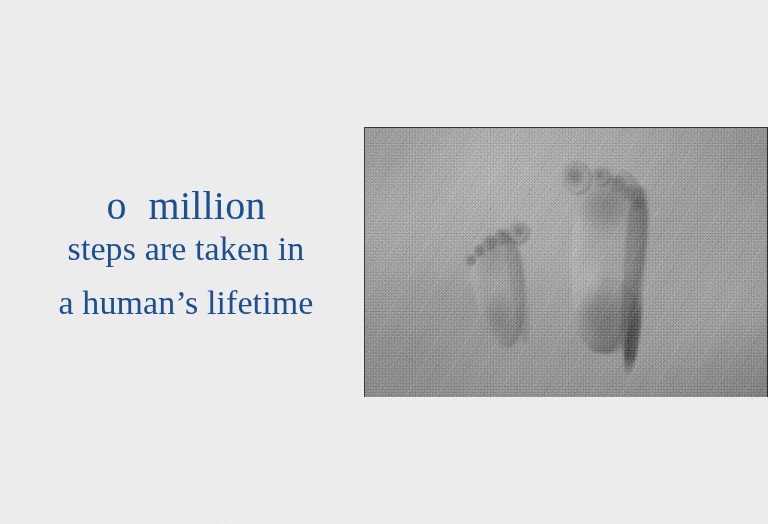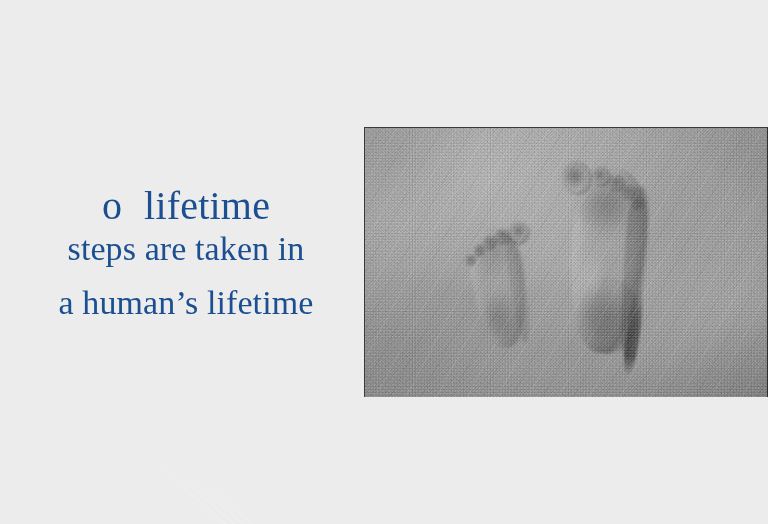--- a/index.html
+++ b/index.html
@@ -306,21 +306,21 @@
     <div class="toe sm-toe4"></div>
     <div class="toe sm-toe5"></div>
 
     <div class="sand-grain"></div>
     <div class="sand-grain2"></div>
     <div class="sand-ripples"></div>
     <div class="sand-vignette"></div>
   </div>
 
   <div id="stat-text" style="color: rgb(27, 79, 145);">
-    <div class="line-headline"><span class="counter-value">o</span><span class="counter-gap"></span><span class="counter-unit">lifetime</span></div>
+    <div class="line-headline"><span class="counter-value">o</span><span class="counter-gap"></span><span class="counter-unit">million</span></div>
     <div class="line-body">steps are taken in</div>
     <div class="line-body last">a human’s lifetime</div>
   </div>
 
   <div class="ghost-layer">
     <div class="ghost-streak" style="left:150px; top:18px; width:200px; transform:rotate(41deg);"></div>
     <div class="ghost-streak" style="left:168px; top:26px; width:190px; transform:rotate(41deg);"></div>
     <div class="ghost-streak" style="left:186px; top:34px; width:180px; transform:rotate(41deg);"></div>
     <div class="ghost-streak" style="left:204px; top:42px; width:160px; transform:rotate(41deg);"></div>
   </div>

